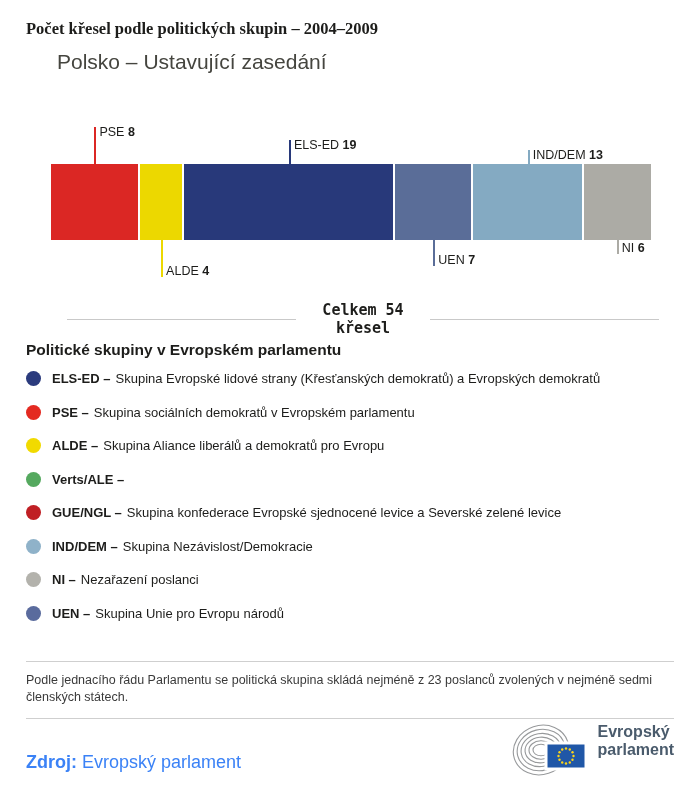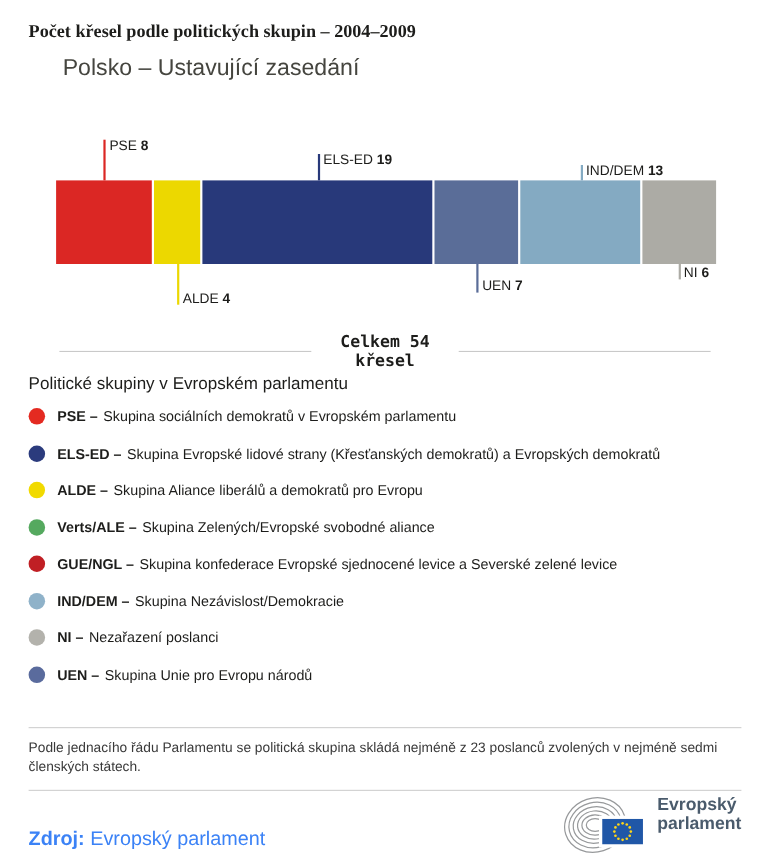--- a/index.html
+++ b/index.html
@@ -18,32 +18,32 @@
   
   #chart{position:absolute;inset:0;}
   .bar-seg{position:absolute;}
   .callout-line{position:absolute;width:2px;}
   .callout-text{
     position:absolute;font-size:12.5px;line-height:14px;white-space:nowrap;color:#1d1d1b;
   }
   .callout-text b{font-weight:bold;}
   
   .total-row{
-    position:absolute;left:54px;top:302px;width:592px;
+    position:absolute;left:67px;top:302px;width:592px;
     display:flex;align-items:center;justify-content:center;
   }
   .total-line{flex:1;height:1px;background:#c9c9c9;}
   .total-text{
     margin:0 26px;text-align:center;
     font-family:"DejaVu Sans Mono",monospace;font-weight:bold;
     font-size:15px;line-height:17.5px;color:#1d1d1b;white-space:pre;
   }
   
   .legend-title{
-    left:26px;top:341px;font-size:15.5px;font-weight:normal;color:#1d1d1b;
+    left:26px;top:341px;font-size:15.5px;font-weight:bold;color:#1d1d1b;
   }
   .legend{left:26px;top:371px;}
   .legend-row{
     display:flex;align-items:center;height:15px;margin-bottom:18.5px;
     font-size:13px;line-height:15px;white-space:nowrap;
   }
   .legend-dot{
     width:15px;height:15px;border-radius:50%;margin-right:11px;flex:none;background:#999;
   }
   .legend-label{font-weight:bold;margin-right:5px;}
@@ -91,38 +91,37 @@
 
 <div class="total-row">
   <div class="total-line"></div>
   <div class="total-text"><span>Celkem 54</span><br><span>křesel</span></div>
   <div class="total-line"></div>
 </div>
 
 <div class="abs legend-title">Politické skupiny v Evropském parlamentu</div>
 <div class="abs legend">
   <div class="legend-row">
+    <span class="legend-dot" style="background: rgb(43, 59, 125);"></span>
+    <span class="legend-label">ELS-ED –</span>
+    <span class="legend-desc">Skupina Evropské lidové strany (Křesťanských demokratů) a Evropských demokratů</span>
+  </div>
+  <div class="legend-row">
     <span class="legend-dot" style="background: rgb(228, 42, 33);"></span>
     <span class="legend-label">PSE –</span>
     <span class="legend-desc">Skupina sociálních demokratů v Evropském parlamentu</span>
-  </div>
-  <div class="legend-row">
-    <span class="legend-dot" style="background: rgb(43, 59, 125);"></span>
-    <span class="legend-label">ELS-ED –</span>
-    <span class="legend-desc">Skupina Evropské lidové strany (Křesťanských demokratů) a Evropských demokratů</span>
   </div>
   <div class="legend-row">
     <span class="legend-dot" style="background: rgb(241, 218, 0);"></span>
     <span class="legend-label">ALDE –</span>
     <span class="legend-desc">Skupina Aliance liberálů a demokratů pro Evropu</span>
   </div>
   <div class="legend-row">
     <span class="legend-dot" style="background: rgb(85, 169, 95);"></span>
     <span class="legend-label">Verts/ALE –</span>
-    <span class="legend-desc">Skupina Zelených/Evropské svobodné aliance</span>
   </div>
   <div class="legend-row">
     <span class="legend-dot" style="background: rgb(192, 31, 36);"></span>
     <span class="legend-label">GUE/NGL –</span>
     <span class="legend-desc">Skupina konfederace Evropské sjednocené levice a Severské zelené levice</span>
   </div>
   <div class="legend-row">
     <span class="legend-dot" style="background: rgb(143, 178, 201);"></span>
     <span class="legend-label">IND/DEM –</span>
     <span class="legend-desc">Skupina Nezávislost/Demokracie</span>

